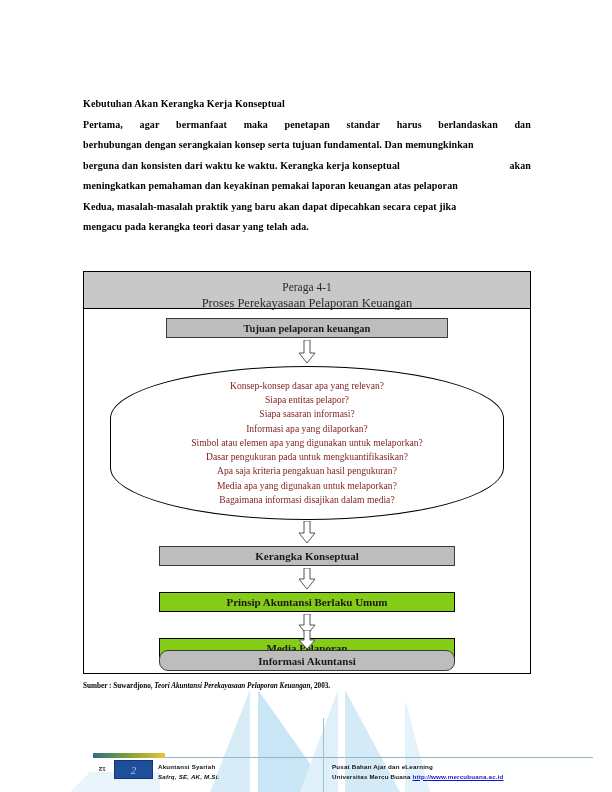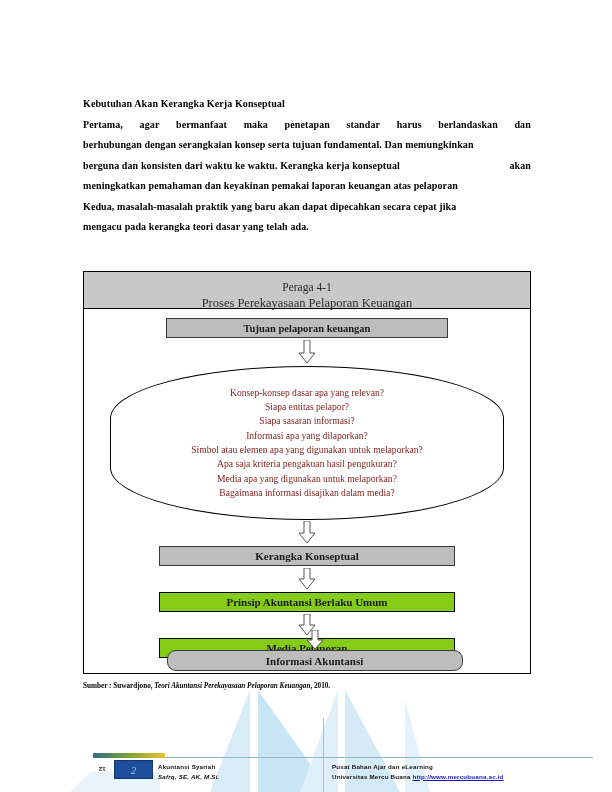--- a/index.html
+++ b/index.html
@@ -291,20 +291,21 @@
           <polygon points="6,0 12,0 12,13 17,13 9,23 1,13 6,13" fill="#ffffff" stroke="#555" stroke-width="1"></polygon>
         </svg>
       </div>
 
       <div class="oval" style="top:56px; width:392px; height:152px;">
         <div class="q">Konsep-konsep dasar apa yang relevan?</div>
         <div class="q">Siapa entitas pelapor?</div>
         <div class="q">Siapa sasaran informasi?</div>
         <div class="q">Informasi apa yang dilaporkan?</div>
         <div class="q">Simbol atau elemen apa yang digunakan untuk melaporkan?</div>
+        <div class="q">Dasar pengukuran pada untuk mengkuantifikasikan?</div>
         <div class="q">Apa saja kriteria pengakuan hasil pengukuran?</div>
         <div class="q">Media apa yang digunakan untuk melaporkan?</div>
         <div class="q">Bagaimana informasi disajikan dalam media?</div>
       </div>
 
       <div class="arrow" style="top:211px; height:23px;">
         <svg width="18" height="23" viewBox="0 0 18 23" xmlns="http://www.w3.org/2000/svg">
           <polygon points="6,0 12,0 12,12 17,12 9,22 1,12 6,12" fill="#ffffff" stroke="#555" stroke-width="1"></polygon>
         </svg>
       </div>
@@ -322,32 +323,32 @@
       <div class="arrow" style="top:304px; height:22px;">
         <svg width="18" height="22" viewBox="0 0 18 22" xmlns="http://www.w3.org/2000/svg">
           <polygon points="6,0 12,0 12,11 17,11 9,21 1,11 6,11" fill="#ffffff" stroke="#555" stroke-width="1"></polygon>
         </svg>
       </div>
 
       <div class="node node-white" style="top:328px; width:296px; height:20px; font-size:11px;">Media Pelaporan</div>
     </div>
   </div>
 
-  <div style="position:absolute; left:83px; top:638px; width:448px; height:36px;padding-left:15px;">
+  <div style="position:absolute; left:83px; top:638px; width:448px; height:36px;">
     <div class="arrow" style="top:-8px; height:20px;">
       <svg width="18" height="20" viewBox="0 0 18 20" xmlns="http://www.w3.org/2000/svg">
         <polygon points="6,0 12,0 12,10 17,10 9,19 1,10 6,10" fill="#ffffff" stroke="#555" stroke-width="1"></polygon>
       </svg>
     </div>
     <div class="node node-round" style="top:12px; width:296px; height:21px; font-size:11px;">Informasi Akuntansi</div>
   </div>
 
   <div class="source">
     <span>Sumber : Suwardjono,</span>
-    <span class="ital">Teori Akuntansi Perekayasaan Pelaporan Keuangan</span><span>, 2010.</span>
+    <span class="ital">Teori Akuntansi Perekayasaan Pelaporan Keuangan</span><span>, 2003.</span>
   </div>
 
   <div class="foot-divider"></div>
   <div class="footer-rule-left"></div>
   <div class="footer-tab"></div>
 
   <div class="rot-num">12</div>
 
   <div class="page-badge">2</div>
 

